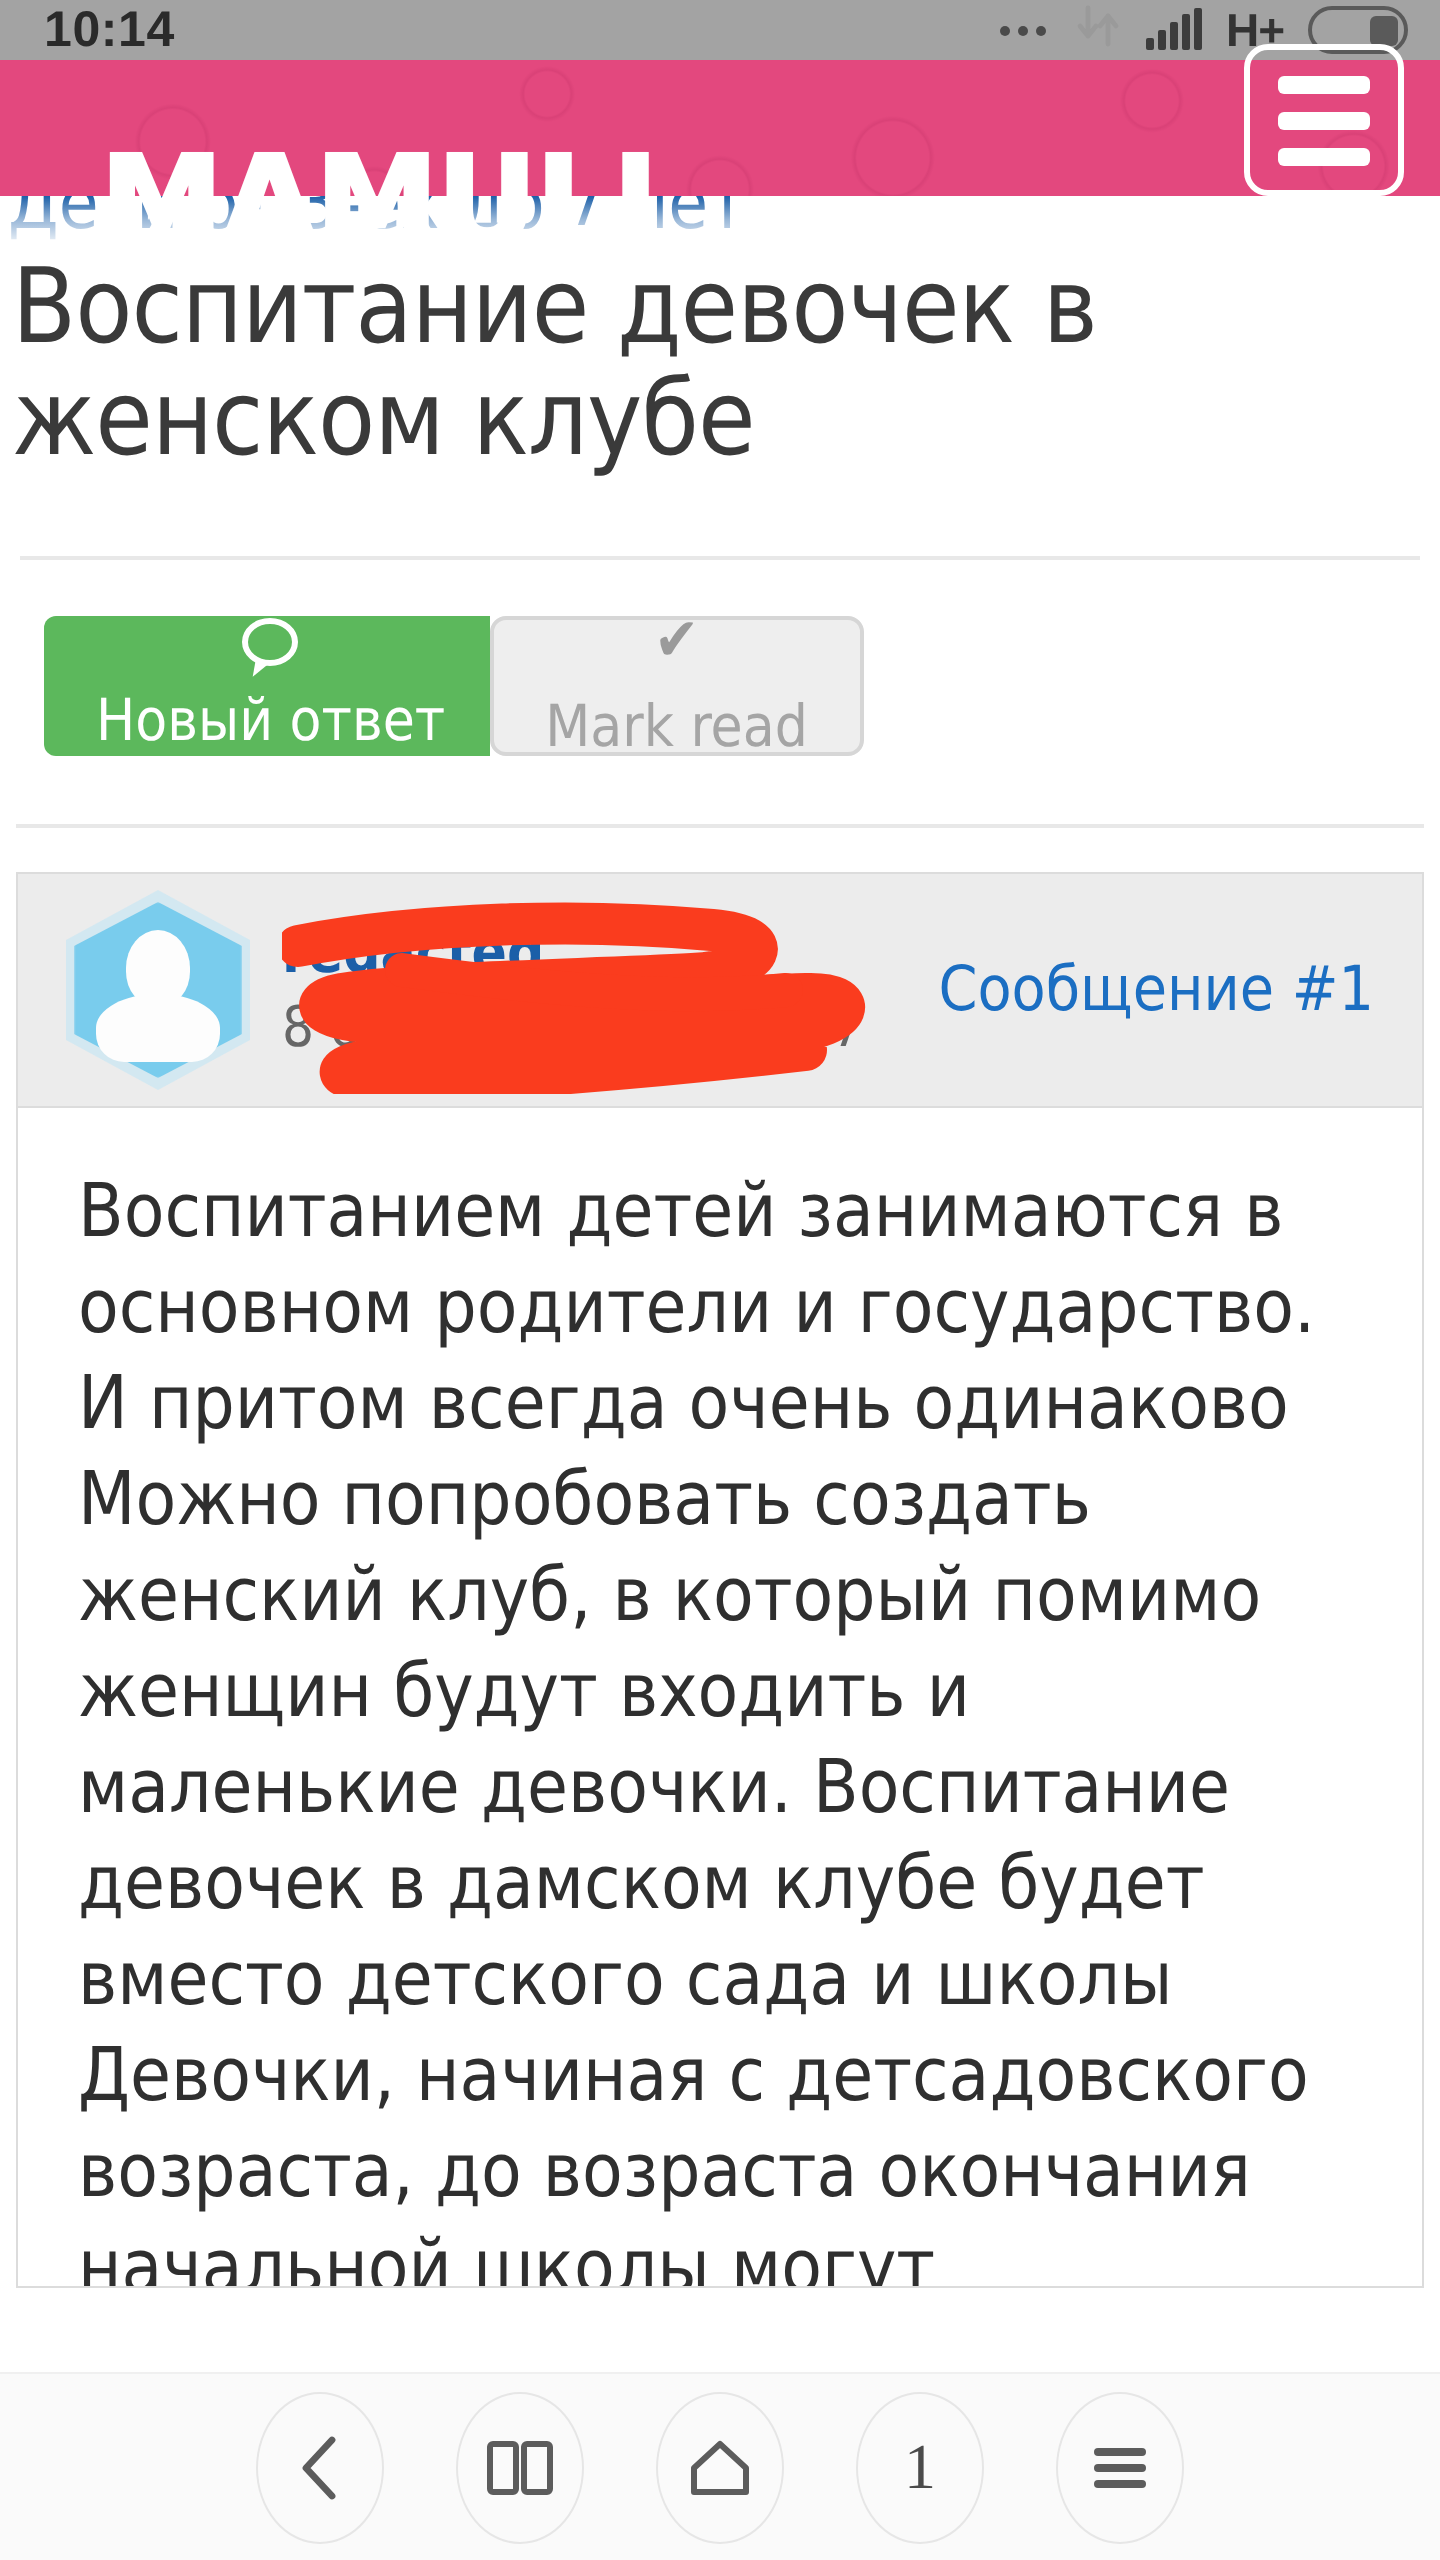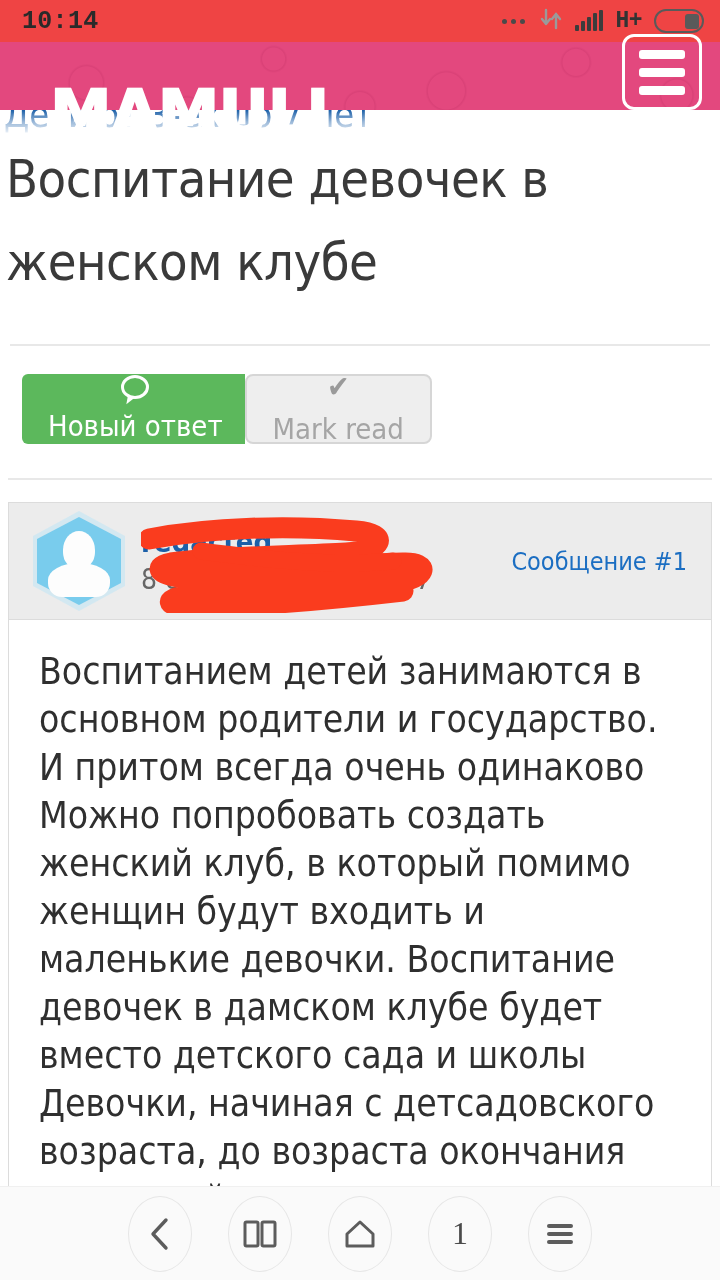--- a/index.html
+++ b/index.html
@@ -5,26 +5,25 @@
   * { margin:0; padding:0; box-sizing:border-box; }
   html, body {
     width:720px; height:1280px;
     font-family:"Liberation Sans", sans-serif;
     background:#ffffff;
     overflow:hidden;
   }
 
   
   .status-bar{
-    height:42px; width:100%;
-    background:#ef4444;
+    height:30px; width:100%;
+    background:#a3a3a3;
     display:flex; align-items:center;
     justify-content:space-between;
     padding:0 16px 0 22px;
-    font-family:Liberation Mono, monospace;
   }
   .status-time{
     font-size:25px; font-weight:bold; color:#2a2a2a;
     letter-spacing:.3px;
   }
   .status-icons{ display:flex; align-items:center; gap:12px; }
   .dots{ display:flex; gap:4px; align-items:center; margin-right:2px;}
   .dots i{ width:5px; height:5px; border-radius:50%; background:#4a4a4a; display:block;}
   .sig-bars{ display:flex; align-items:flex-end; gap:2px; height:20px;}
   .sig-bars i{ width:4px; background:#3c3c3c; display:block; border-radius:1px;}
@@ -93,21 +92,21 @@
   }
   .bc-fade{
     position:absolute; inset:0;
     background:linear-gradient(to bottom, rgba(255,255,255,0) 0%, rgba(255,255,255,.55) 45%, #fff 100%);
     pointer-events:none;
   }
 
   
   .page-title{
     padding:2px 12px 0 6px;
-    font-size:52px; line-height:83px;
+    font-size:52px; line-height:56px;
     color:#3a3a3a; font-weight:400;
     font-family:"DejaVu Sans Condensed","Liberation Sans", sans-serif;
     letter-spacing:-.5px;
   }
 
   .divider{ height:2px; background:#e8e8e8; margin:40px 10px 0 10px;}
 
   
   .actions{
     display:flex; align-items:center;
@@ -187,21 +186,21 @@
     font-size:29px; font-weight:bold; color:#1b5fa8;
     font-family:"DejaVu Sans Condensed","Liberation Sans", sans-serif;
     line-height:38px;
   }
   .post-date{
     font-size:28px; color:#666;
     font-family:"DejaVu Sans Condensed","Liberation Sans", sans-serif;
     line-height:38px;
   }
   .post-num{
-    font-size:25px; color:#1b6ec2;
+    font-size:31px; color:#1b6ec2;
     font-family:"DejaVu Sans Condensed","Liberation Sans", sans-serif;
     white-space:nowrap; margin-left:auto; padding-right:6px;
   }
   .redact{
     position:absolute; left:0; top:-6px;
     width:300px; height:96px;
     pointer-events:none;
   }
 
   

